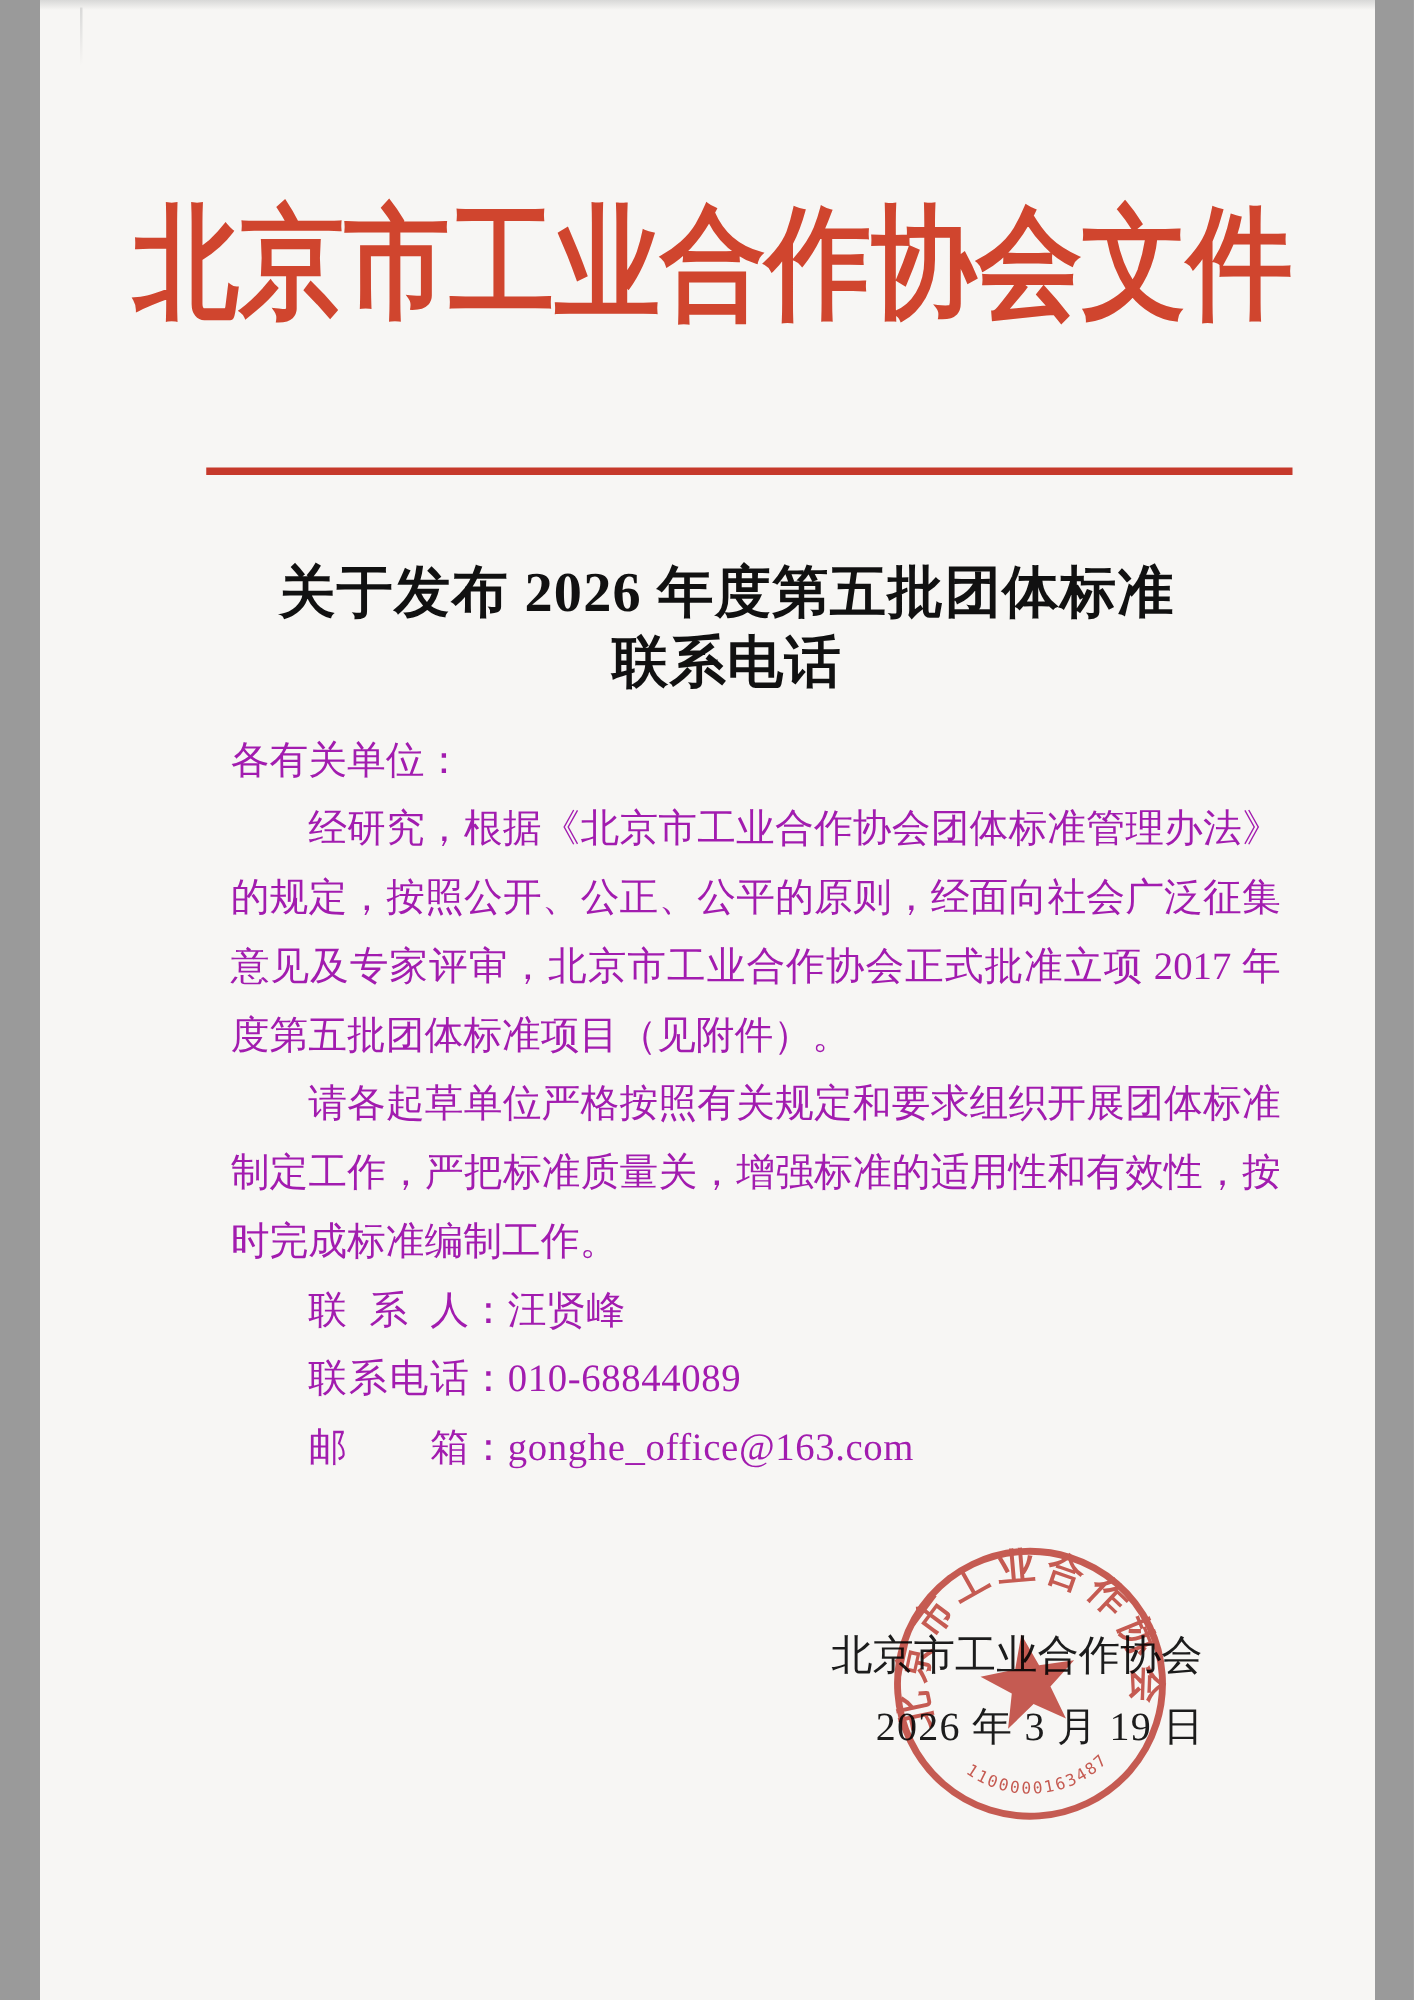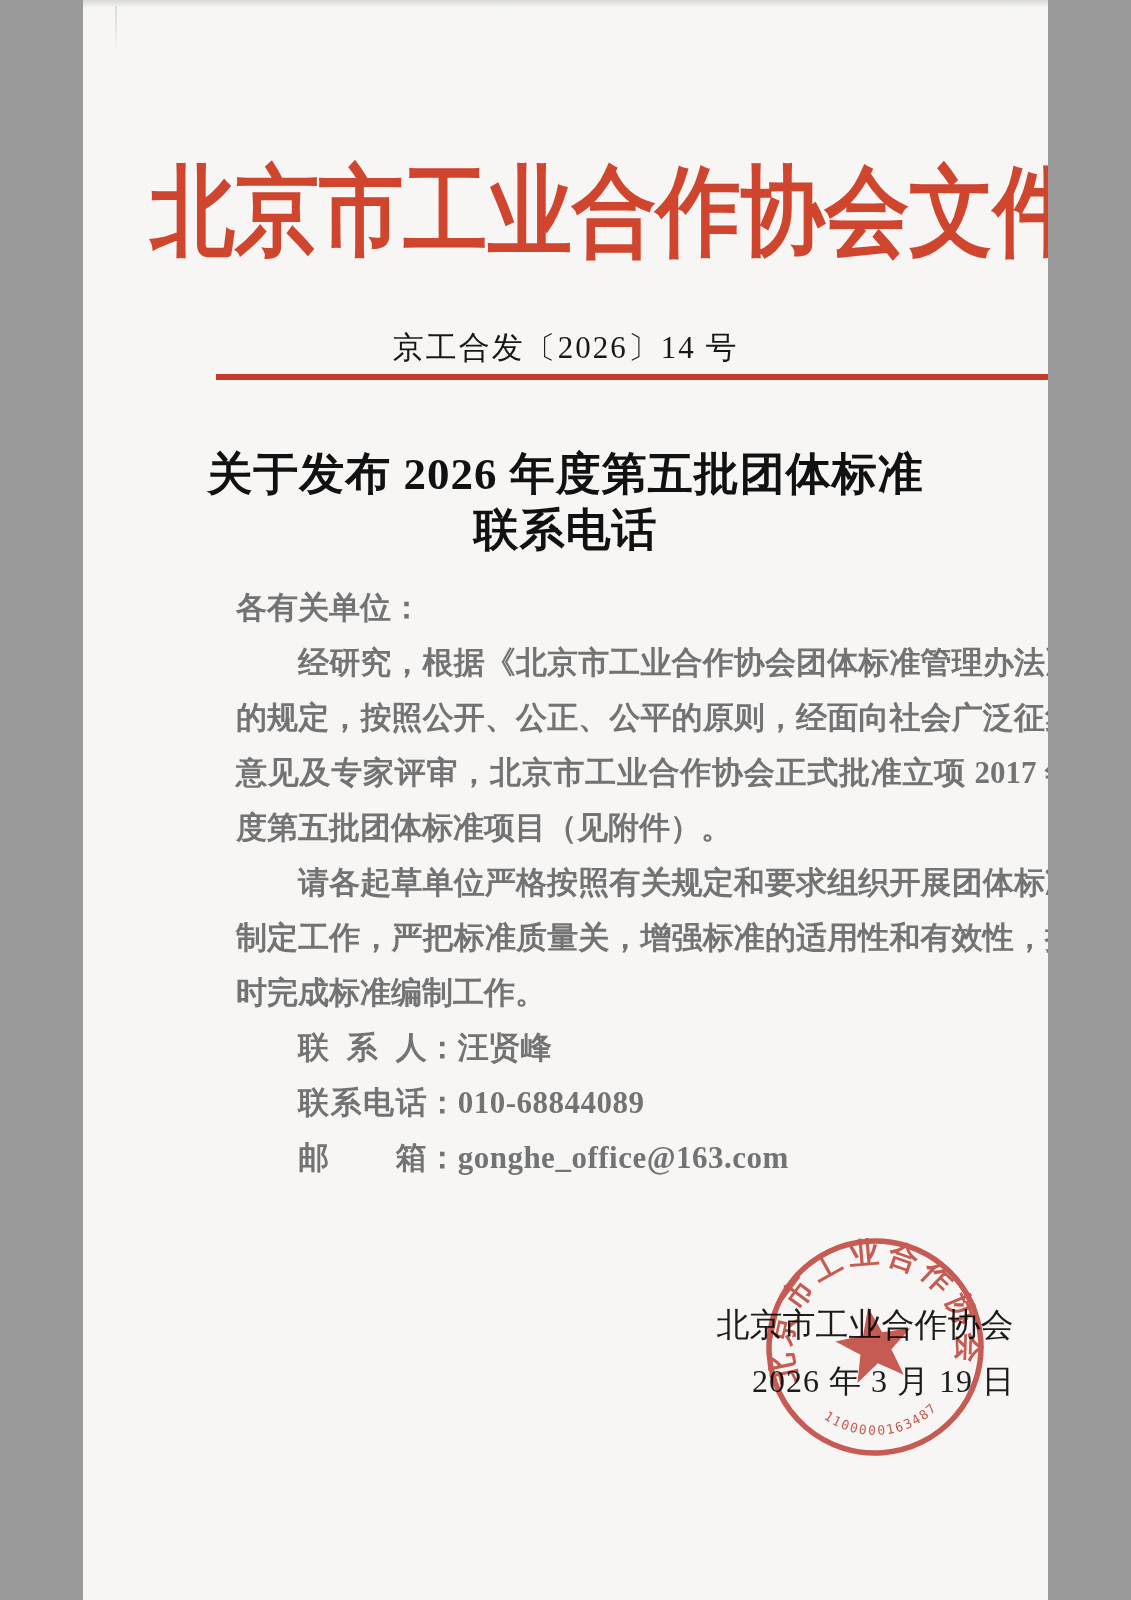--- a/index.html
+++ b/index.html
@@ -1,18 +1,18 @@
 <!DOCTYPE html>
 <html><head>
 <meta charset="utf-8">
 <style>
   html,body{margin:0;padding:0;background:#9a9a9a;}
   .page{
     position:relative;
-    width:965px;height:1600px;
+    width:1068px;height:1600px;
     margin:0 auto;
     background:#f7f6f4;
     overflow:hidden;
     font-family:"Liberation Serif","DejaVu Serif",serif;
     color:#1e1e1e;
   }
   .scan-edge-top{
     position:absolute;top:0;left:0;right:0;height:8px;
     background:linear-gradient(to bottom,#d8d8d7,rgba(247,246,244,0));
   }
@@ -38,27 +38,27 @@
   }
   .red-rule{
     position:absolute;top:374px;left:133px;width:869px;height:6px;
     background:#c6392b;
   }
   .doc-title{
     position:absolute;top:446px;left:0;width:100%;
     text-align:center;
     font-size:45px;line-height:56px;font-weight:bold;color:#111;
     letter-spacing:1px;
+    padding-left:16px;
   }
   .body-block{
     position:absolute;top:580px;left:153px;width:840px;
     font-size:31px;line-height:55px;
     text-align:justify;
-    color:#737373;
-    font-weight:bold;
+    color:#a21caf;
   }
   .salutation{text-indent:0;}
   .para{text-indent:2em;margin:0;}
   .contact-row{margin-left:2em;white-space:nowrap;}
   .contact-label{
     display:inline-block;
     width:4.15em;
     text-align:justify;
     text-align-last:justify;
     vertical-align:bottom;
@@ -93,21 +93,20 @@
 </head>
 <body>
 
 <div class="page">
 
   <div class="scan-edge-top"></div>
   <div class="scan-edge-left"></div>
 
   <div class="org-title">北京市工业合作协会文件</div>
 
-  <div class="doc-number">京工合发〔2026〕14 号</div>
 
   <div class="red-rule"></div>
 
   <div class="doc-title">
     <div>关于发布 2026 年度第五批团体标准</div>
     <div>联系电话</div>
   </div>
 
   <div class="body-block">
     <div class="salutation">各有关单位：</div>

